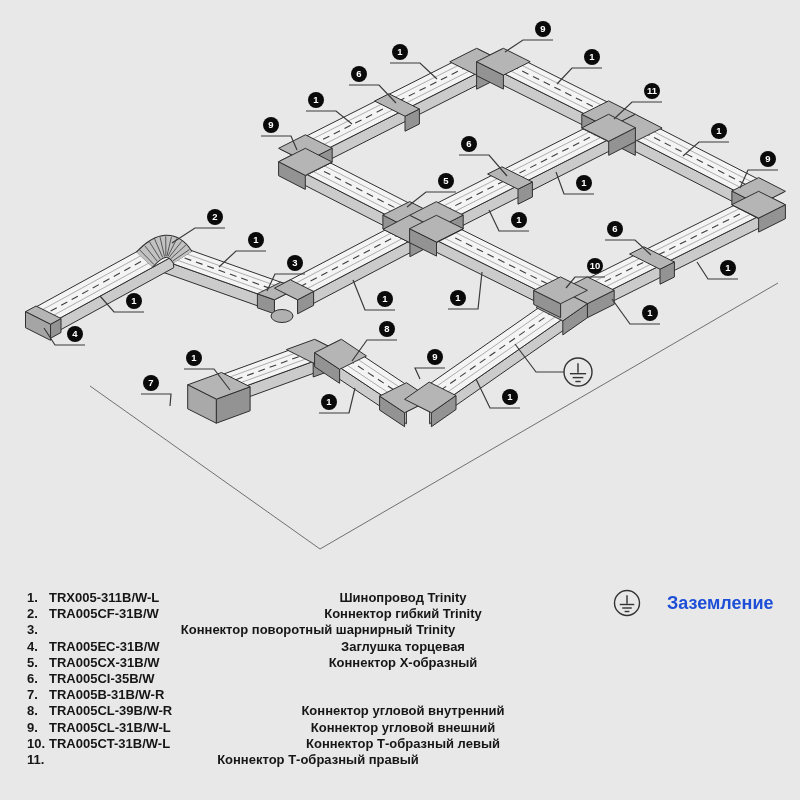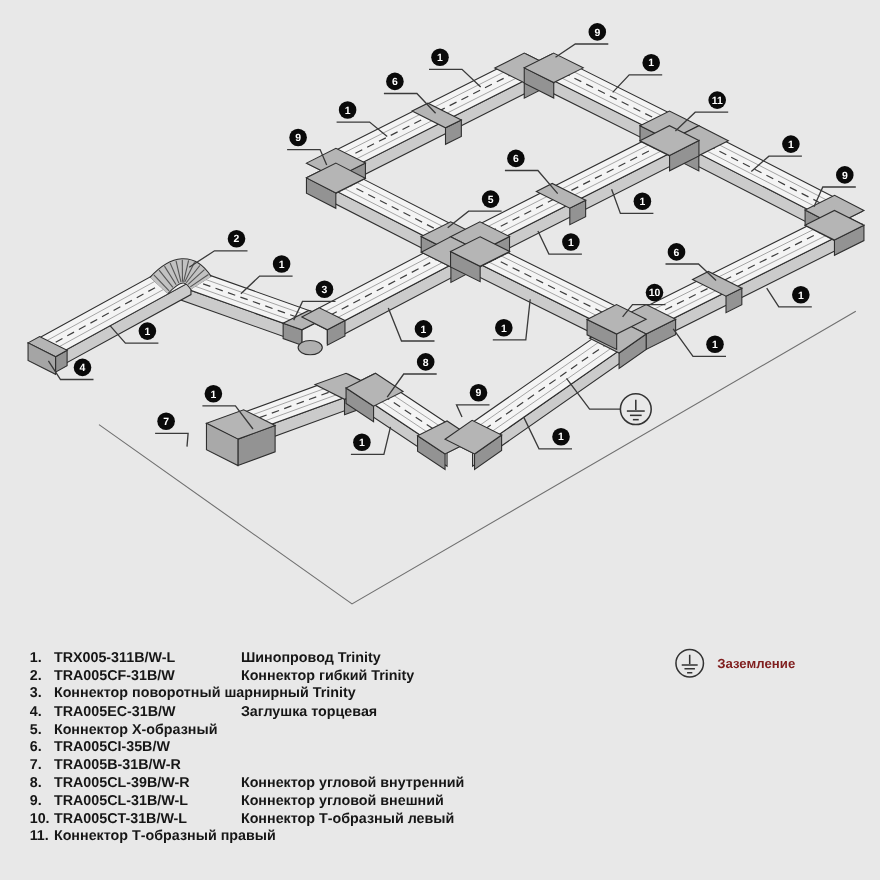--- a/index.html
+++ b/index.html
@@ -3,24 +3,24 @@
 <meta charset="utf-8">
 <style>
   html,body{margin:0;padding:0;}
   body{width:800px;height:800px;background:#e8e8e8;font-family:"Liberation Sans",sans-serif;position:relative;overflow:hidden;}
   #stage{position:absolute;left:0;top:0;width:800px;height:800px;}
   svg{display:block;}
   .legend{position:absolute;left:27px;top:590px;width:560px;}
   .legend-row{display:flex;font-size:13px;font-weight:700;color:#161616;line-height:16.2px;white-space:nowrap;}
   .legend-num{width:22px;text-align:left;flex:0 0 22px;}
   .legend-code{width:170px;flex:0 0 170px;}
-  .legend-desc{flex:1;}
+  .legend-desc{flex:1;text-align:center;}
   .ground-note{position:absolute;left:613px;top:589px;display:flex;align-items:center;}
   .ground-note svg{flex:0 0 auto;}
-  .ground-label{font-size:12px;font-weight:700;color:#7f1d1d;margin-left:11px;}
+  .ground-label{font-size:18px;font-weight:700;color:#1d4ed8;margin-left:26px;}
 </style>
 </head>
 <body>
 
 <div id="stage">
   <svg id="iso" width="800" height="800" viewBox="0 0 800 800">
       <polyline points="90,386 320,549 778,283" fill="none" stroke="#707070" stroke-width="1"></polyline>
       <g>
         <g>
           <polygon points="501.6,60.8 303.6,160.8 303.6,172.8 501.6,72.8" fill="#cbcbcb" stroke="#2f2f2f" stroke-width="1"></polygon>
@@ -394,20 +394,21 @@
       <span class="legend-num">3.</span>
       <span class="legend-desc">Коннектор поворотный шарнирный Trinity</span>
     </div>
     <div class="legend-row">
       <span class="legend-num">4.</span>
       <span class="legend-code">TRA005EC-31B/W</span>
       <span class="legend-desc">Заглушка торцевая</span>
     </div>
     <div class="legend-row">
       <span class="legend-num">5.</span>
+      <span class="legend-code">TRA005CX-31B/W</span>
       <span class="legend-desc">Коннектор X-образный</span>
     </div>
     <div class="legend-row">
       <span class="legend-num">6.</span>
       <span class="legend-code">TRA005CI-35B/W</span>
     </div>
     <div class="legend-row">
       <span class="legend-num">7.</span>
       <span class="legend-code">TRA005B-31B/W-R</span>
     </div>

